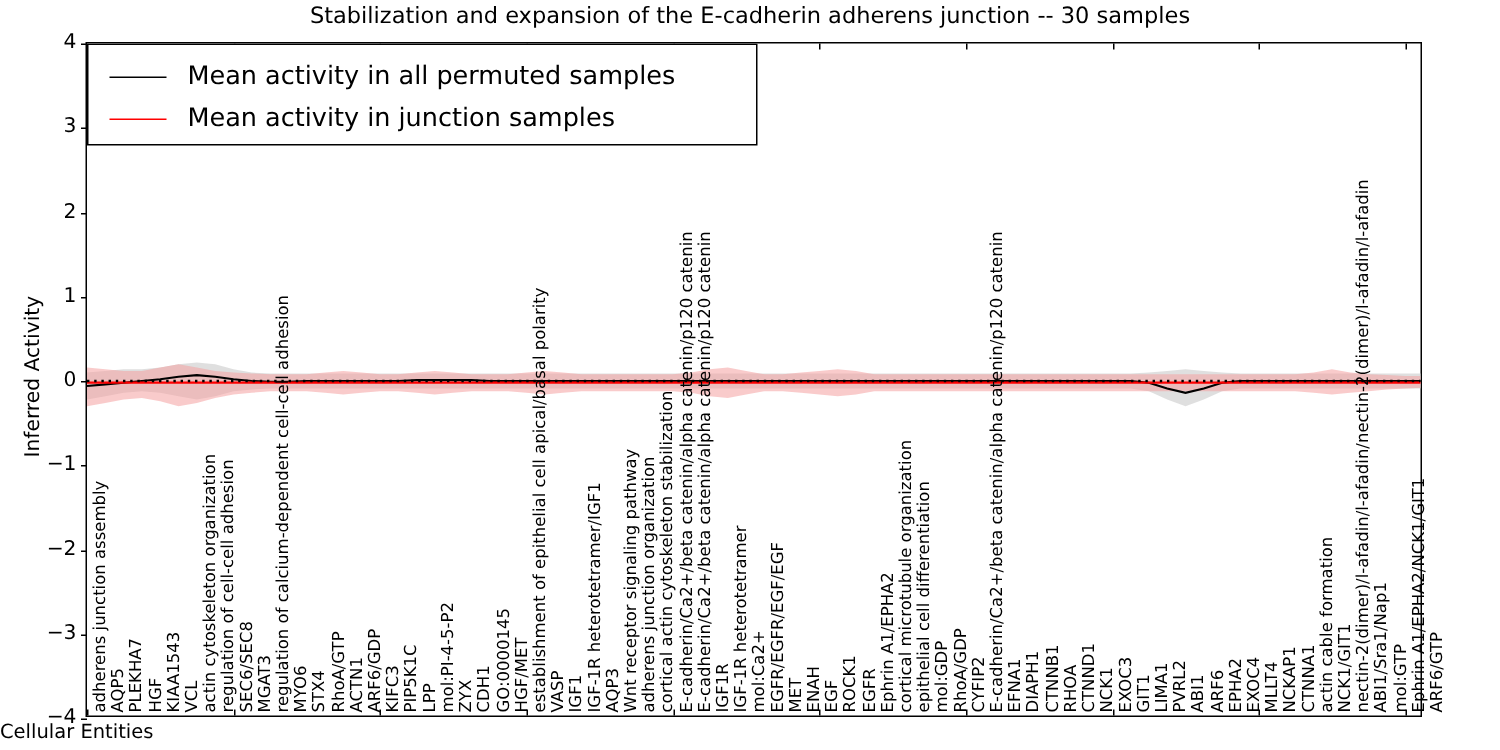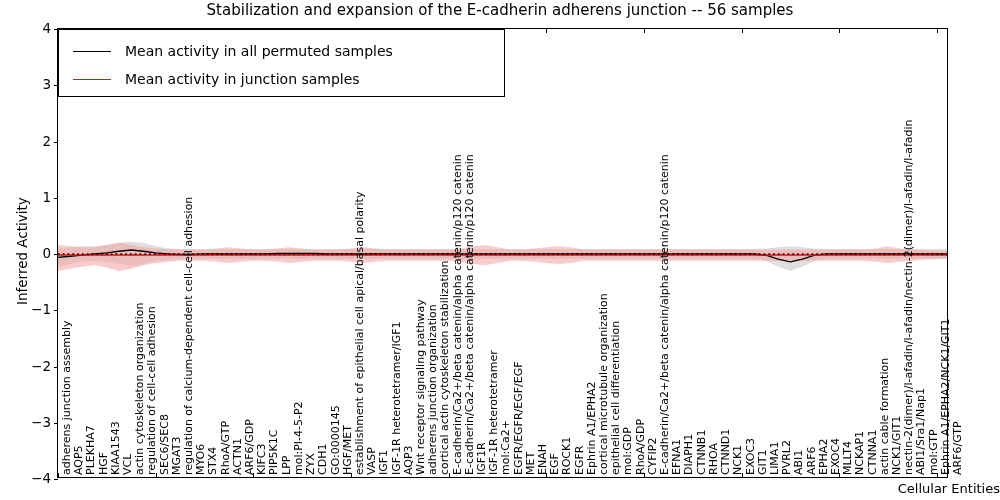--- a/index.html
+++ b/index.html
@@ -33,44 +33,44 @@
 
   
   .xtick-mark{position:absolute;bottom:0;width:1px;height:4px;background:#000;}
   .xtick-mark.top{position:absolute;top:0;width:1px;height:4px;background:#000;}
   .xlabel-rot{
     position:absolute;font-size:11px;color:#000;white-space:nowrap;
     transform:rotate(-90deg);transform-origin:left top;
     line-height:11px;
   }
   .xaxis-title{
-    position:absolute;left:0;top:481px;width:1000px;text-align:right;
+    position:absolute;left:0;top:481px;width:1000px;text-align:left;
     font-size:13px;color:#000;
   }
 
   
   .legend-box{
     position:absolute;left:58px;top:29px;width:447px;height:68px;
     border:1.1px solid #000;background:#fff;box-sizing:border-box;
     padding:7px 10px 0 10px;
   }
   .legend-row{display:flex;align-items:center;height:28px;}
   .legend-swatch{width:38px;height:0;border-top:1.6px solid #000;margin:0 14px 0 4px;}
   .legend-swatch.red{border-top-color:#ff0000;}
-  .legend-text{font-size:14px;color:#000;white-space:nowrap;}
+  .legend-text{font-size:17px;color:#000;white-space:nowrap;}
 
   
   svg.series{position:absolute;left:0;top:0;overflow:visible;}
 </style>
 </head>
 <body>
 
 <div id="root">
 
-  <div class="chart-title">Stabilization and expansion of the E-cadherin adherens junction -- 56 samples</div>
+  <div class="chart-title">Stabilization and expansion of the E-cadherin adherens junction -- 30 samples</div>
 
   <div class="ylabel" id="ylabel-el" style="left: 14px; top: 305px;">Inferred Activity</div>
 
   <div id="ytick-labels">
       <div class="ytick-label" style="top: 478px; right: 949px;">−4</div>
       <div class="ytick-label" style="top: 421.75px; right: 949px;">−3</div>
       <div class="ytick-label" style="top: 365.5px; right: 949px;">−2</div>
       <div class="ytick-label" style="top: 309.25px; right: 949px;">−1</div>
       <div class="ytick-label" style="top: 253px; right: 949px;">0</div>
       <div class="ytick-label" style="top: 196.75px; right: 949px;">1</div>

